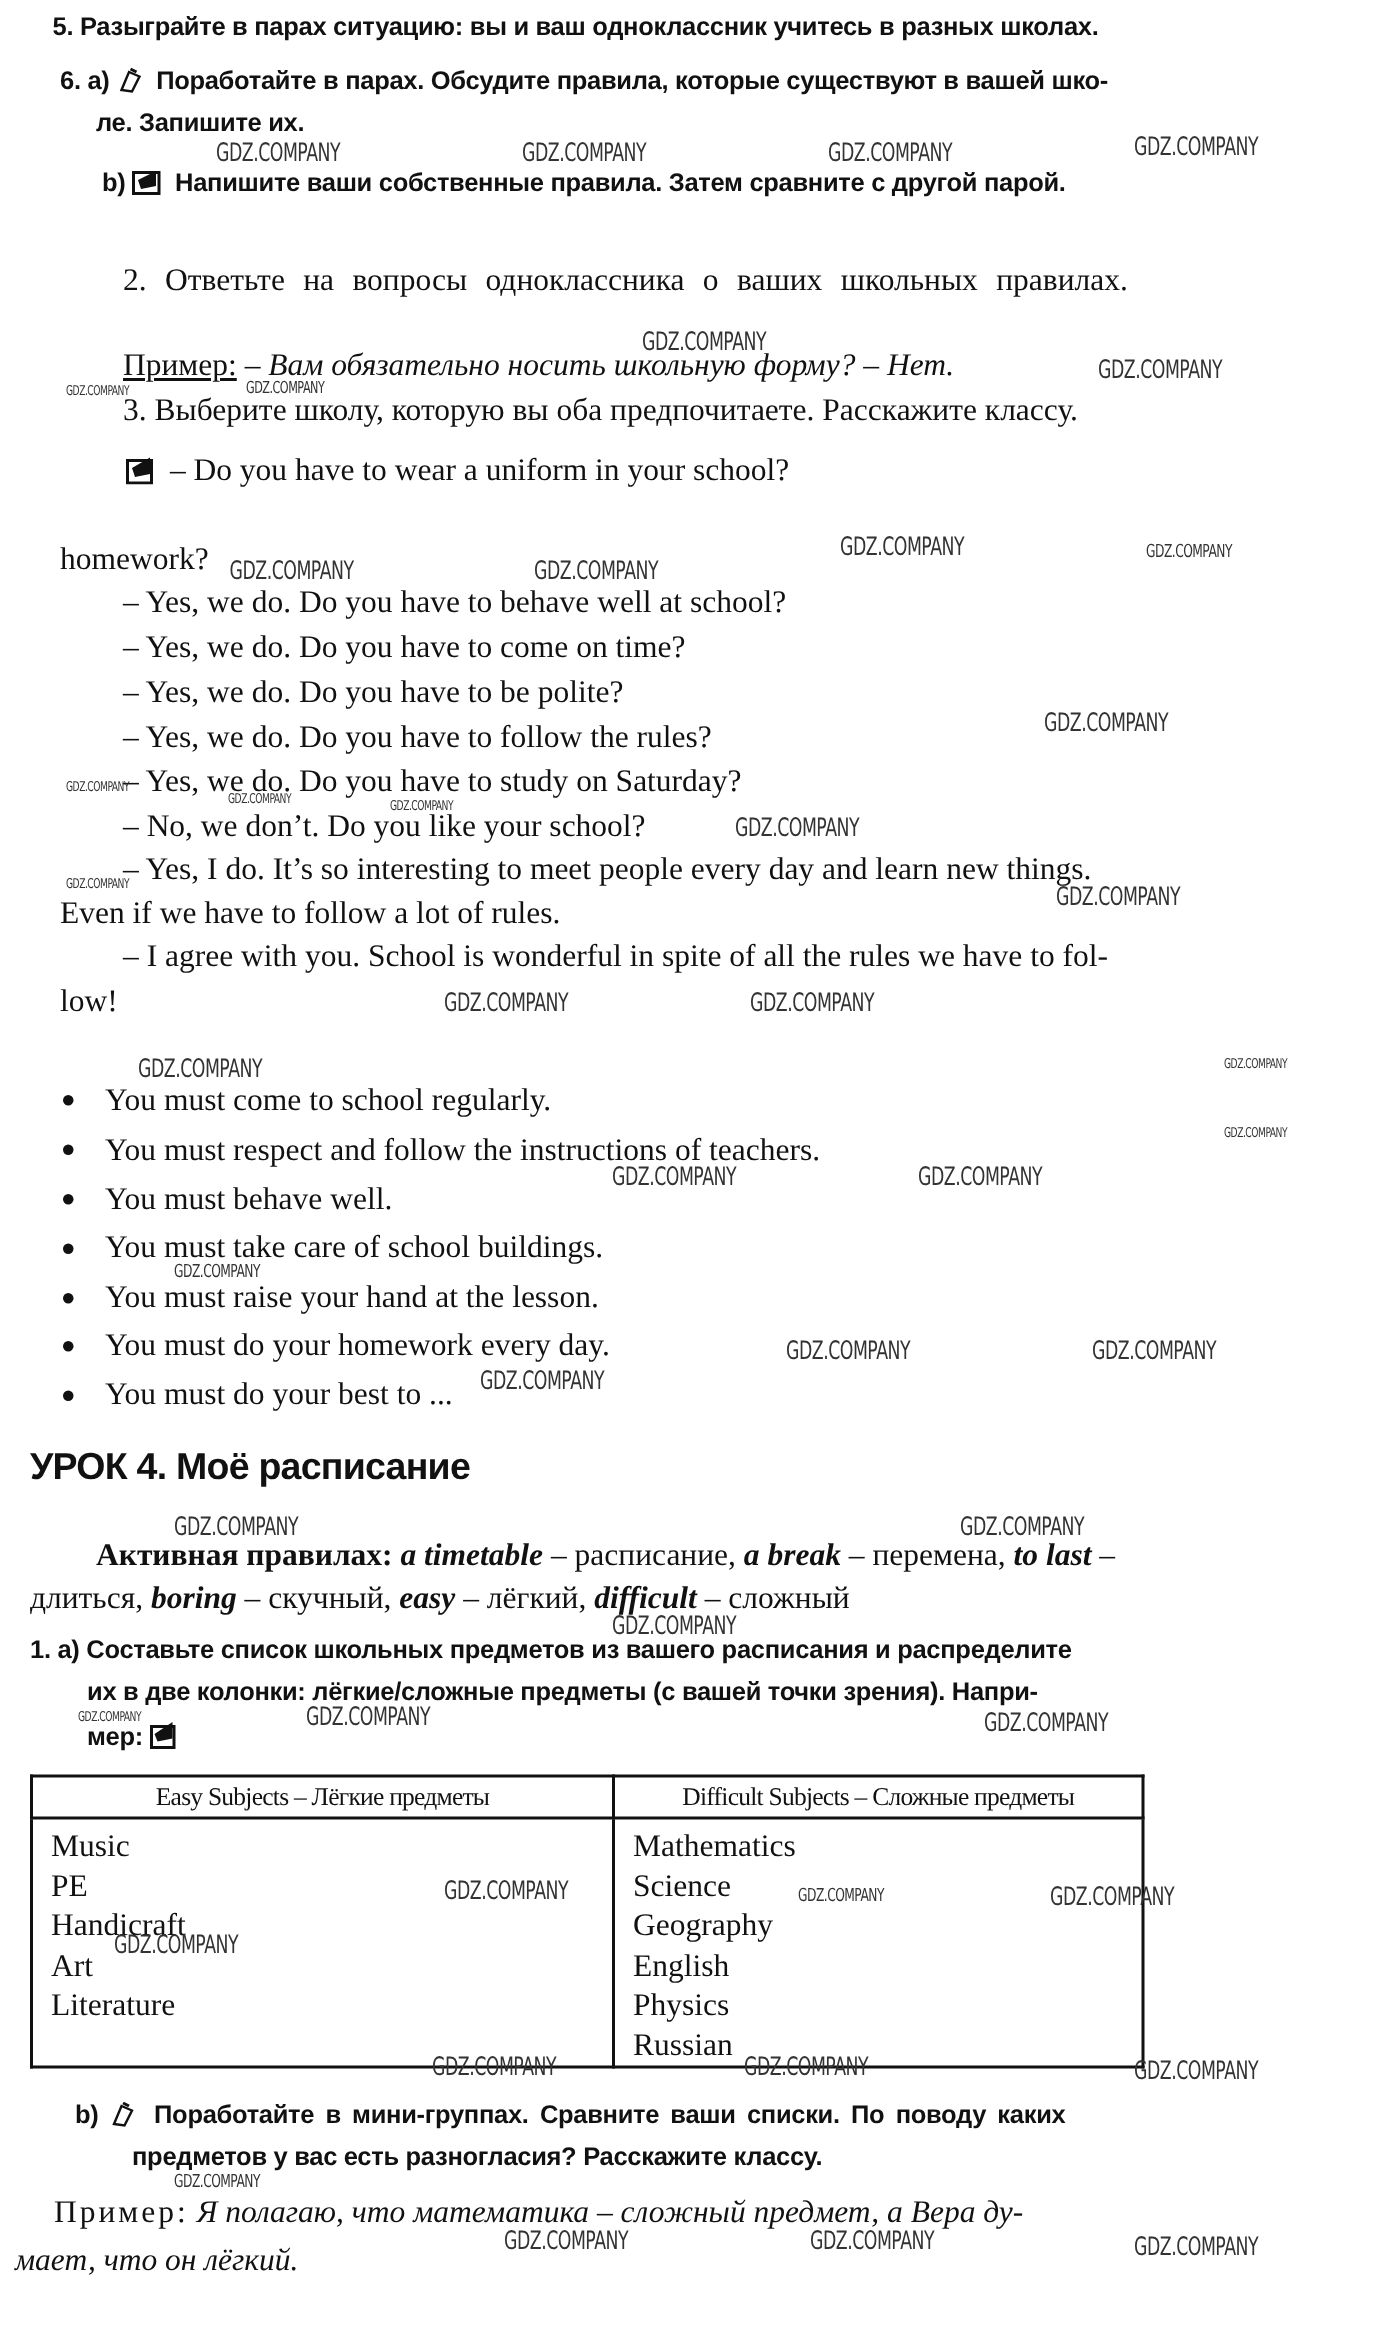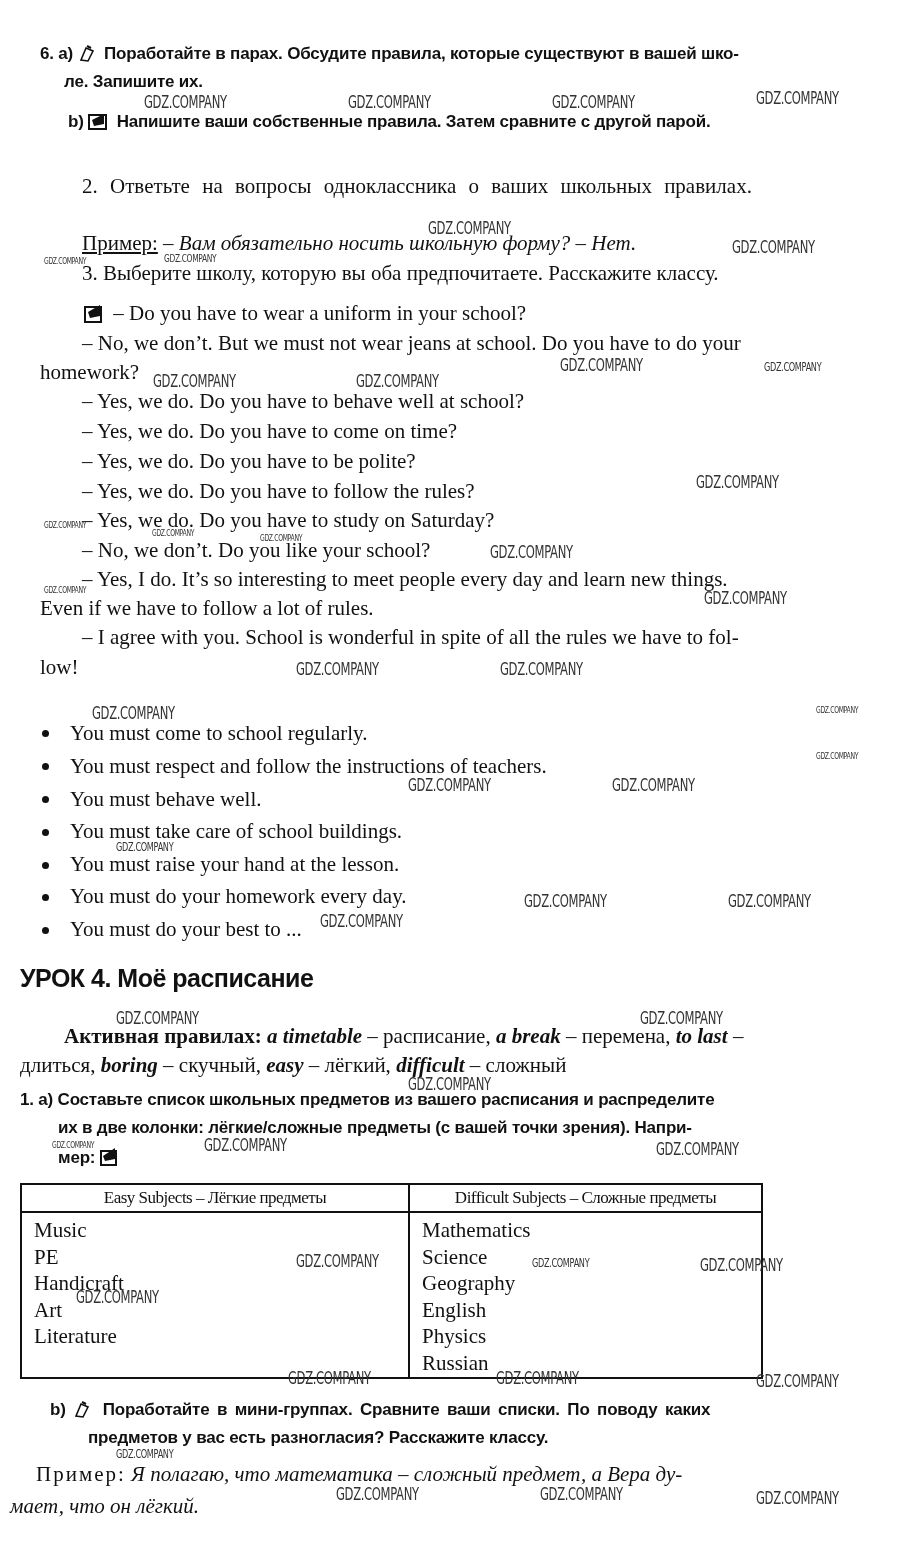--- a/index.html
+++ b/index.html
@@ -19,20 +19,21 @@
   table.subjects { position: absolute; left: 20px; top: 1183px; width: 743px; border-collapse: collapse; font-family: "Liberation Serif", "DejaVu Serif", serif; }
   table.subjects th { border: 2px solid #111; font-weight: normal; font-size: 17px; height: 26px; padding: 0; letter-spacing: -0.5px; }
   table.subjects td { border: 2px solid #111; vertical-align: top; padding: 4px 12px 0 12px; height: 150px; font-size: 21px; line-height: 26.6px; }
   .subj { display: block; }
 </style>
 </head>
 <body>
 
 <div class="page">
 
+  <div class="abs sans" style="left:35px; top:8px;">5. Разыграйте в парах ситуацию: вы и ваш одноклассник учитесь в разных школах.</div>
 
   <div class="abs sans" style="left:40px; top:44px;">
     <span>6. а)</span>
     <span class="icon">
       <svg width="18" height="18" viewBox="0 0 18 18">
           <path d="M3 16 L8 4 L15 7 L10 17 Z" fill="none" stroke="#111" stroke-width="1.6"></path>
           <path d="M9 2 L13 4" stroke="#111" stroke-width="2"></path>
         </svg>
     </span>
     <span>Поработайте в парах. Обсудите правила, которые существуют в вашей шко-</span>
@@ -59,21 +60,20 @@
 
   <div class="abs serif" style="left:84px; top:301px;">
     <span class="icon">
       <svg width="20" height="20" viewBox="0 0 20 20">
           <rect x="1" y="4" width="16" height="15" fill="none" stroke="#111" stroke-width="2"></rect>
           <path d="M4 9 L16 2 L16 13 L6 15 Z" fill="#111"></path>
         </svg>
     </span>
     <span>– Do you have to wear a uniform in your school?</span>
   </div>
-  <div class="abs serif" style="left:82px; top:331px;">– No, we don’t. But we must not wear jeans at school. Do you have to do your</div>
   <div class="abs serif" style="left:40px; top:360px;">homework?</div>
   <div class="abs serif" style="left:82px; top:389px;">– Yes, we do. Do you have to behave well at school?</div>
   <div class="abs serif" style="left:82px; top:419px;">– Yes, we do. Do you have to come on time?</div>
   <div class="abs serif" style="left:82px; top:449px;">– Yes, we do. Do you have to be polite?</div>
   <div class="abs serif" style="left:82px; top:479px;">– Yes, we do. Do you have to follow the rules?</div>
   <div class="abs serif" style="left:82px; top:508px;">– Yes, we do. Do you have to study on Saturday?</div>
   <div class="abs serif" style="left:82px; top:538px;">– No, we don’t. Do you like your school?</div>
   <div class="abs serif" style="left:82px; top:567px;">– Yes, I do. It’s so interesting to meet people every day and learn new things.</div>
   <div class="abs serif" style="left:40px; top:596px;">Even if we have to follow a lot of rules.</div>
   <div class="abs serif" style="left:82px; top:625px;">– I agree with you. School is wonderful in spite of all the rules we have to fol-</div>

